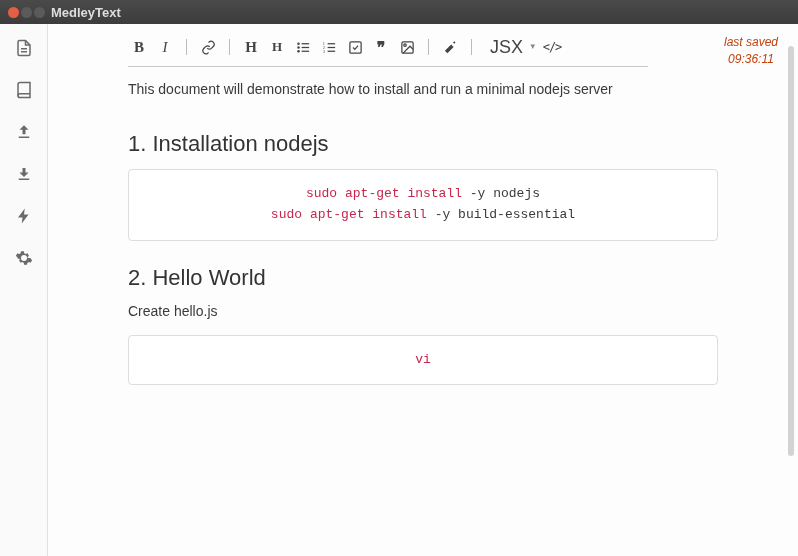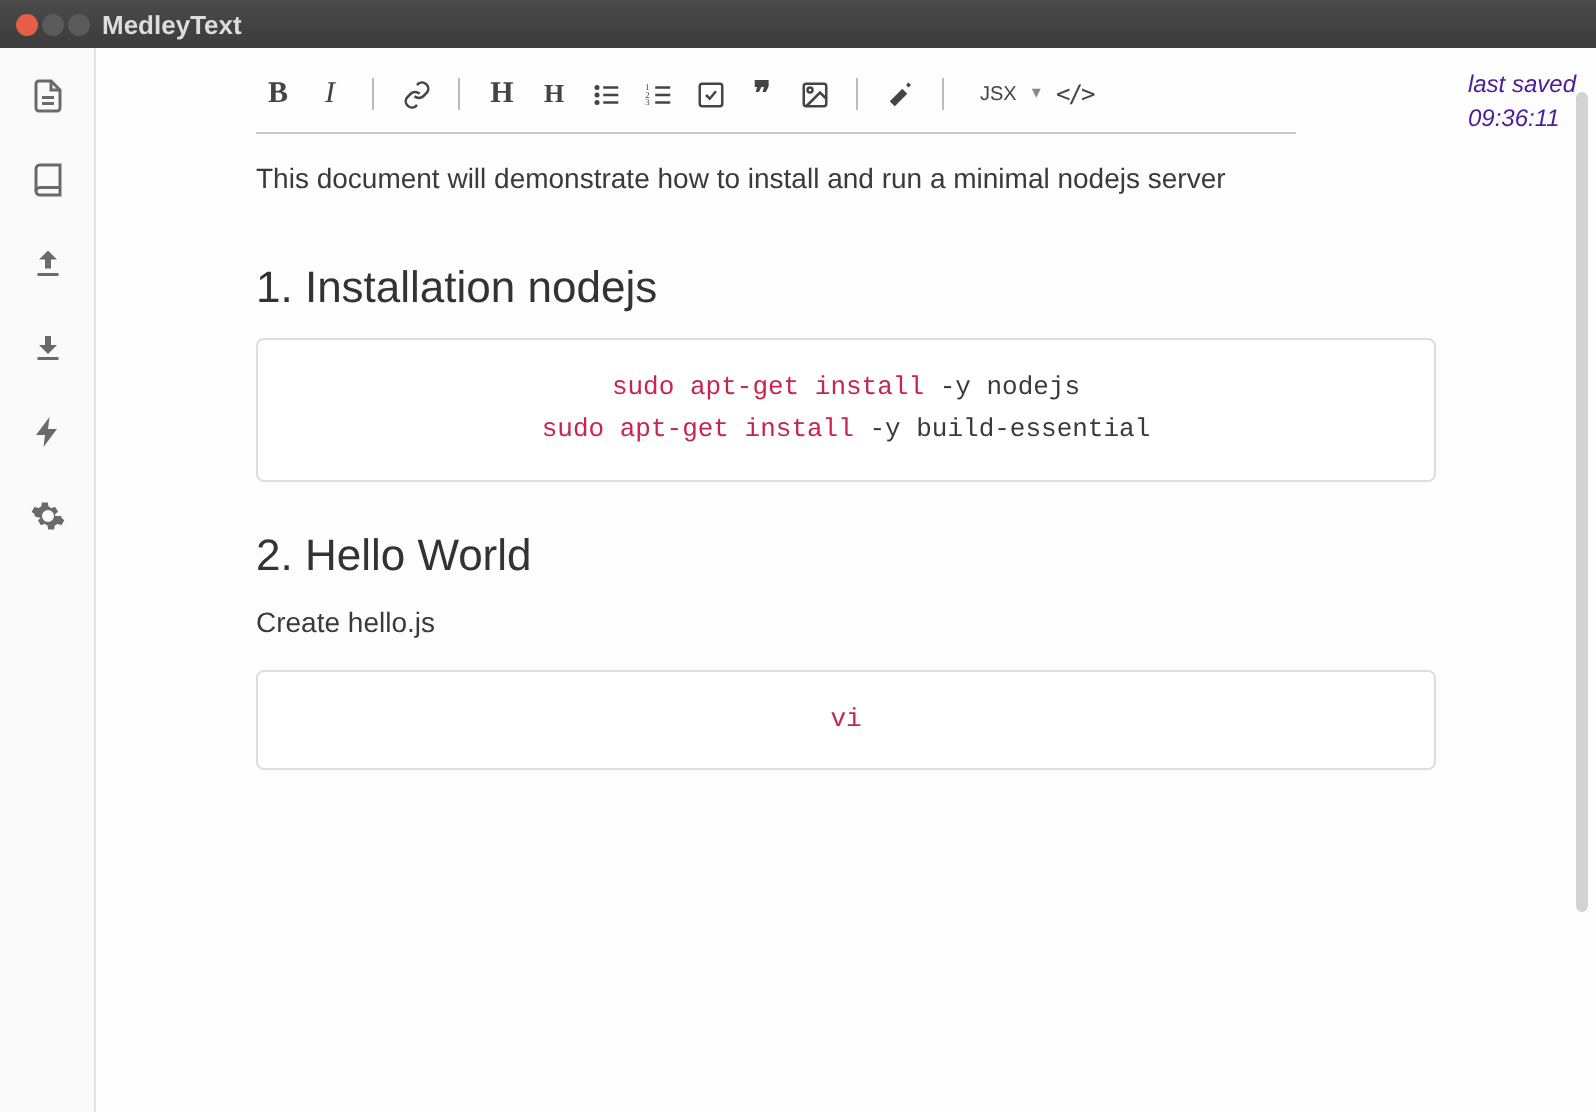--- a/index.html
+++ b/index.html
@@ -66,34 +66,34 @@
     color: #444;
     font-family: Georgia, serif;
     cursor: pointer;
   }
   .tb-sep { width: 1px; height: 16px; background: #bbb; margin: 0 6px; }
   .tb-bold { font-weight: bold; font-size: 15px; }
   .tb-italic { font-style: italic; font-size: 15px; font-family: Georgia, serif; }
   .tb-h { font-weight: bold; font-size: 15px; }
   .tb-hsmall { font-weight: bold; font-size: 13px; }
   .tb-lang {
-    width: auto; padding: 0 14px 0 8px; font-family: Arial; font-size: 10px;
+    width: auto; padding: 0 14px 0 8px; font-family: Arial; font-size: 18px;
     border-right: none;
     position: relative;
   }
   .tb-lang::after {
     content: "▾"; font-size: 9px; position: absolute; right: 2px; top: 5px; color: #888;
   }
   .tb-code2 { font-family: monospace; font-size: 12px; letter-spacing: -1px; }
   .last-saved {
     position: absolute;
-    right: 10px;
+    right: 20px;
     top: 10px;
-    text-align: left;
-    color: #4c1d95;
+    text-align: center;
+    color: #c2410c;
     font-style: italic;
     font-size: 12px;
     line-height: 1.4;
   }
   .content {
     padding: 0 20px;
     color: #3a3a3a;
   }
   .intro { font-size: 14px; margin-bottom: 34px; }
   h2.sect {

